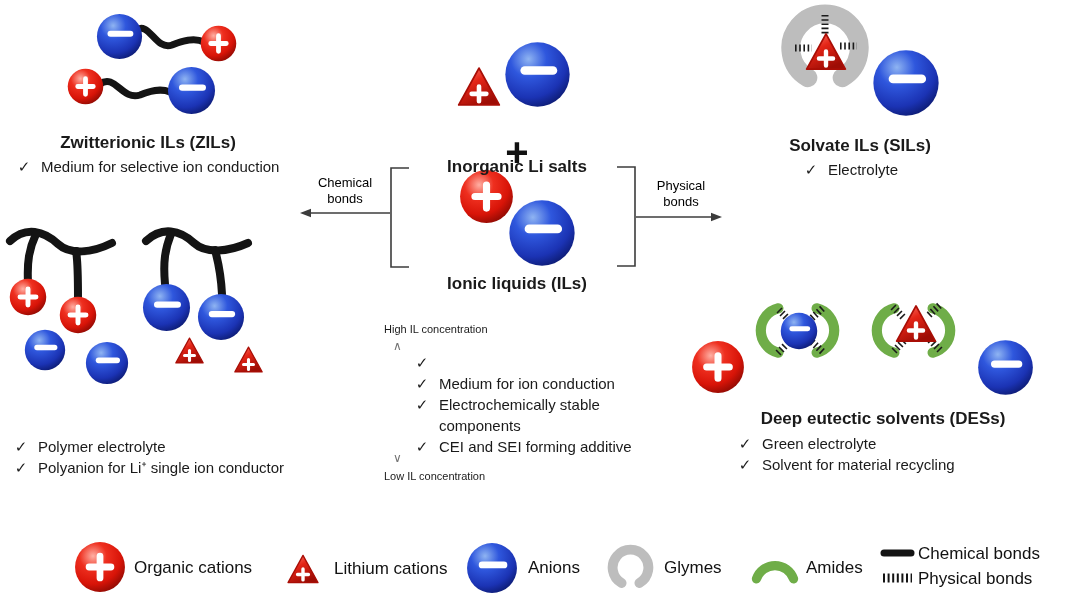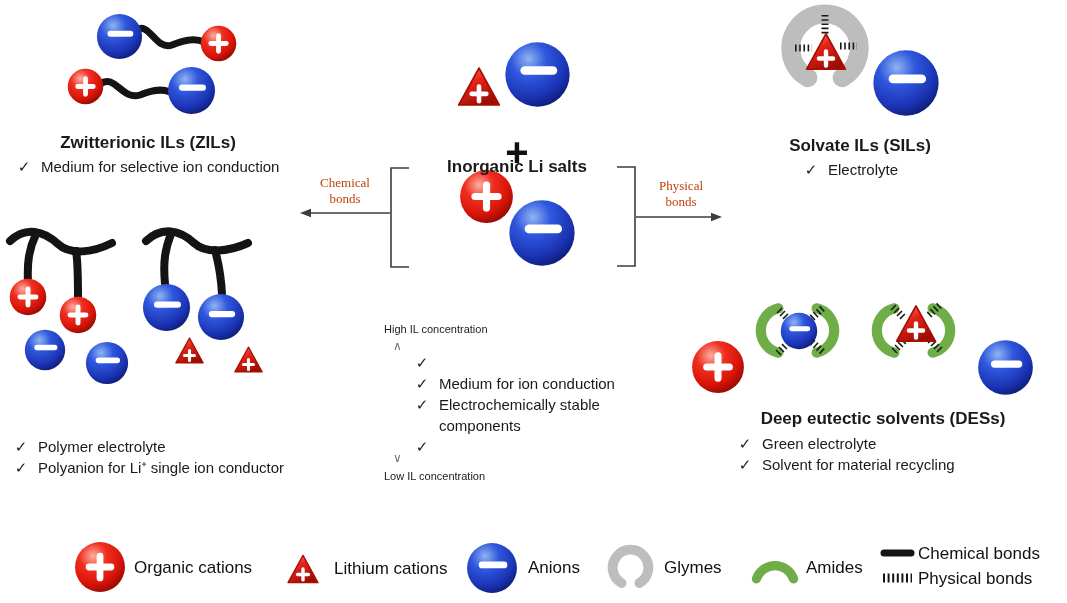--- a/index.html
+++ b/index.html
@@ -8,21 +8,21 @@
     font-family:"Liberation Sans",sans-serif;color:#1a1a1a;
   }
   .art{position:absolute;left:0;top:0;width:1067px;height:603px;}
   .txt{position:absolute;white-space:nowrap;}
   .title{font-weight:700;font-size:17px;text-align:center;line-height:20px;}
   .bullets{position:absolute;display:flex;flex-direction:column;}
   .brow{display:flex;align-items:flex-start;font-size:15px;line-height:21px;}
   .brow .chk{width:16px;flex:0 0 16px;margin-right:9px;text-align:center;}
   .brow .bt{white-space:nowrap;}
   .brow .bt.wrap{white-space:normal;}
-  .bondlbl{font-size:13px;line-height:16px;text-align:center;white-space:pre-line;color:#c2410c;font-family:Liberation Serif, serif;}
+  .bondlbl{font-size:13px;line-height:16px;text-align:center;white-space:pre-line;color:#000000;}
   .conc{font-size:11px;line-height:18px;}
   .chev{font-size:12px;line-height:12px;color:#737373;}
   .plus-big{font-size:40px;font-weight:800;line-height:34px;text-align:center;color:#111;}
   .leglbl{font-size:17px;line-height:20px;color:#111;}
 </style>
 </head>
 <body>
 
 <div class="canvas">
 
@@ -168,20 +168,21 @@
   <div class="txt title" style="left:40px;top:133px;width:216px;">Zwitterionic ILs (ZILs)</div>
   <div class="bullets" style="left:16px;top:156px;">
     <div class="brow">
         <span class="chk">✓</span>
         <span class="bt">Medium for selective ion conduction</span>
       </div>
   </div>
 
   <div class="txt title" style="left:427px;top:117px;width:180px;margin-top:40px;">Inorganic Li salts</div>
   <div class="txt plus-big" style="left:497px;top:135px;width:40px;">+</div>
+  <div class="txt title" style="left:427px;top:274px;width:180px;">Ionic liquids (ILs)</div>
 
   <div class="txt bondlbl" style="left:307px;top:175px;width:76px;">Chemical
 bonds</div>
   <div class="txt bondlbl" style="left:643px;top:178px;width:76px;">Physical
 bonds</div>
 
   <div class="txt conc" style="left:384px;top:320px;">High IL concentration</div>
   <div class="txt chev" style="left:393px;top:340px;">∧</div>
   <div class="bullets" style="left:414px;top:352px;width:232px;">
     <div class="brow">
@@ -190,20 +191,21 @@
     <div class="brow">
         <span class="chk">✓</span>
         <span class="bt">Medium for ion conduction</span>
       </div>
     <div class="brow">
         <span class="chk">✓</span>
         <span class="bt wrap" style="width:190px;">Electrochemically stable components</span>
       </div>
     <div class="brow">
         <span class="chk">✓</span>
+        <span class="bt">CEI and SEI forming additive</span>
       </div>
   </div>
   <div class="txt chev" style="left:393px;top:452px;">∨</div>
   <div class="txt conc" style="left:384px;top:467px;">Low IL concentration</div>
 
   <div class="txt title" style="left:760px;top:136px;width:200px;">Solvate ILs (SILs)</div>
   <div class="bullets" style="left:803px;top:159px;">
     <div class="brow">
         <span class="chk">✓</span>
         <span class="bt">Electrolyte</span>

